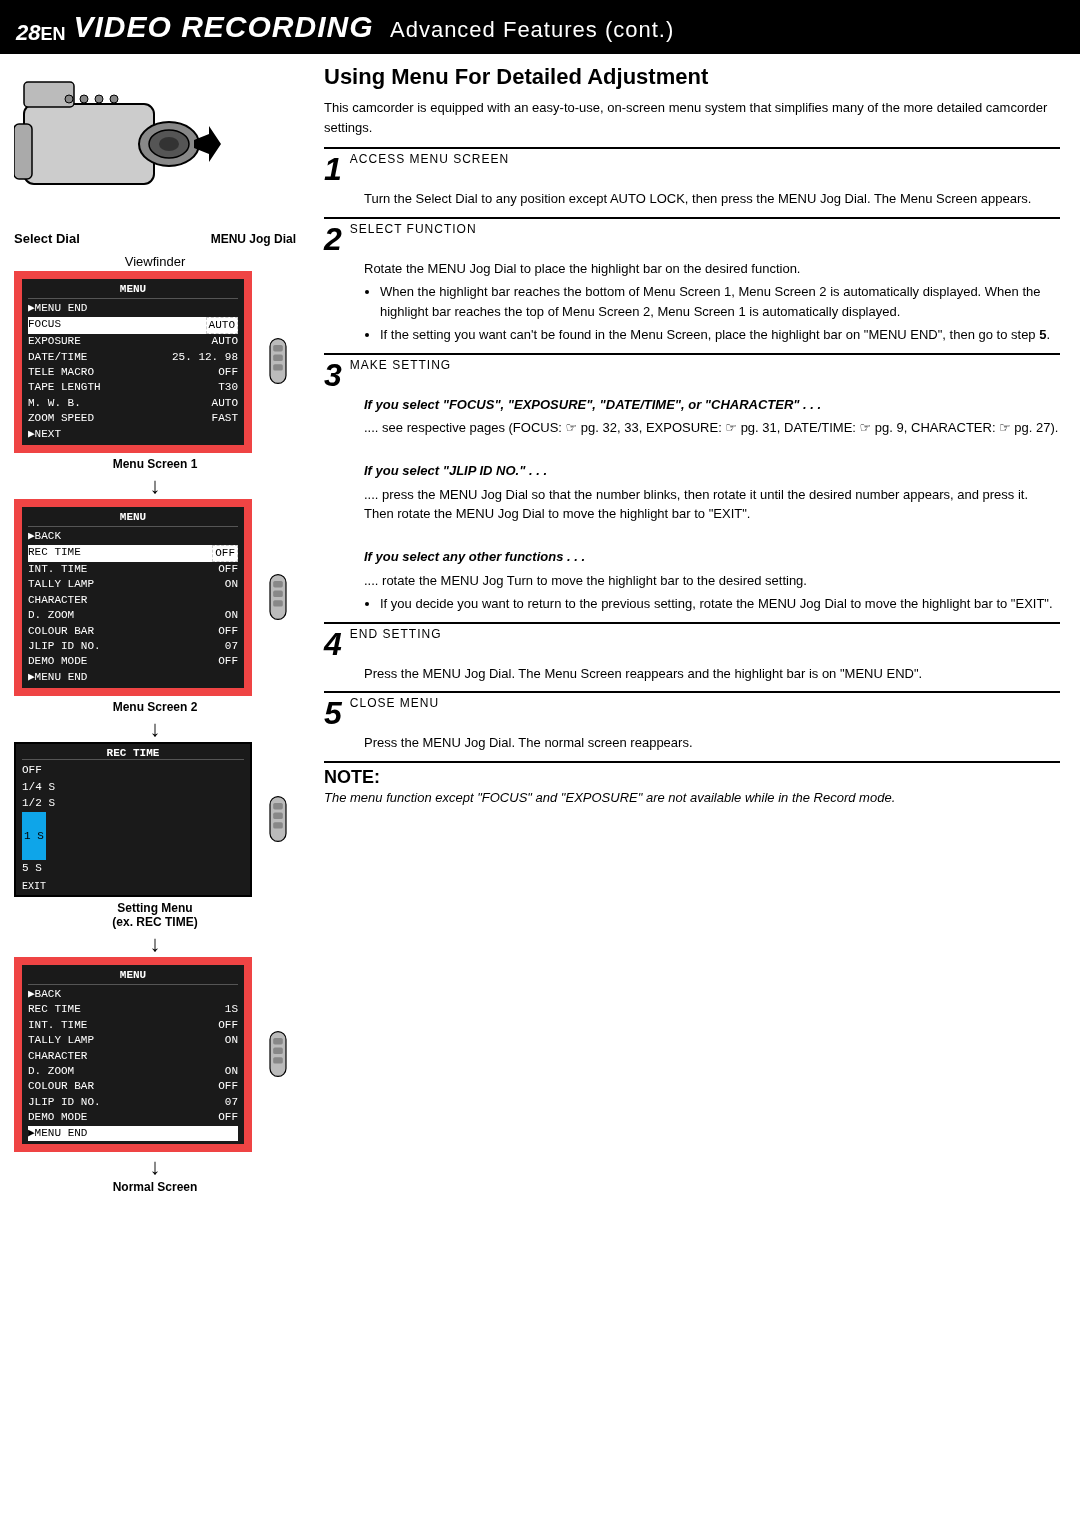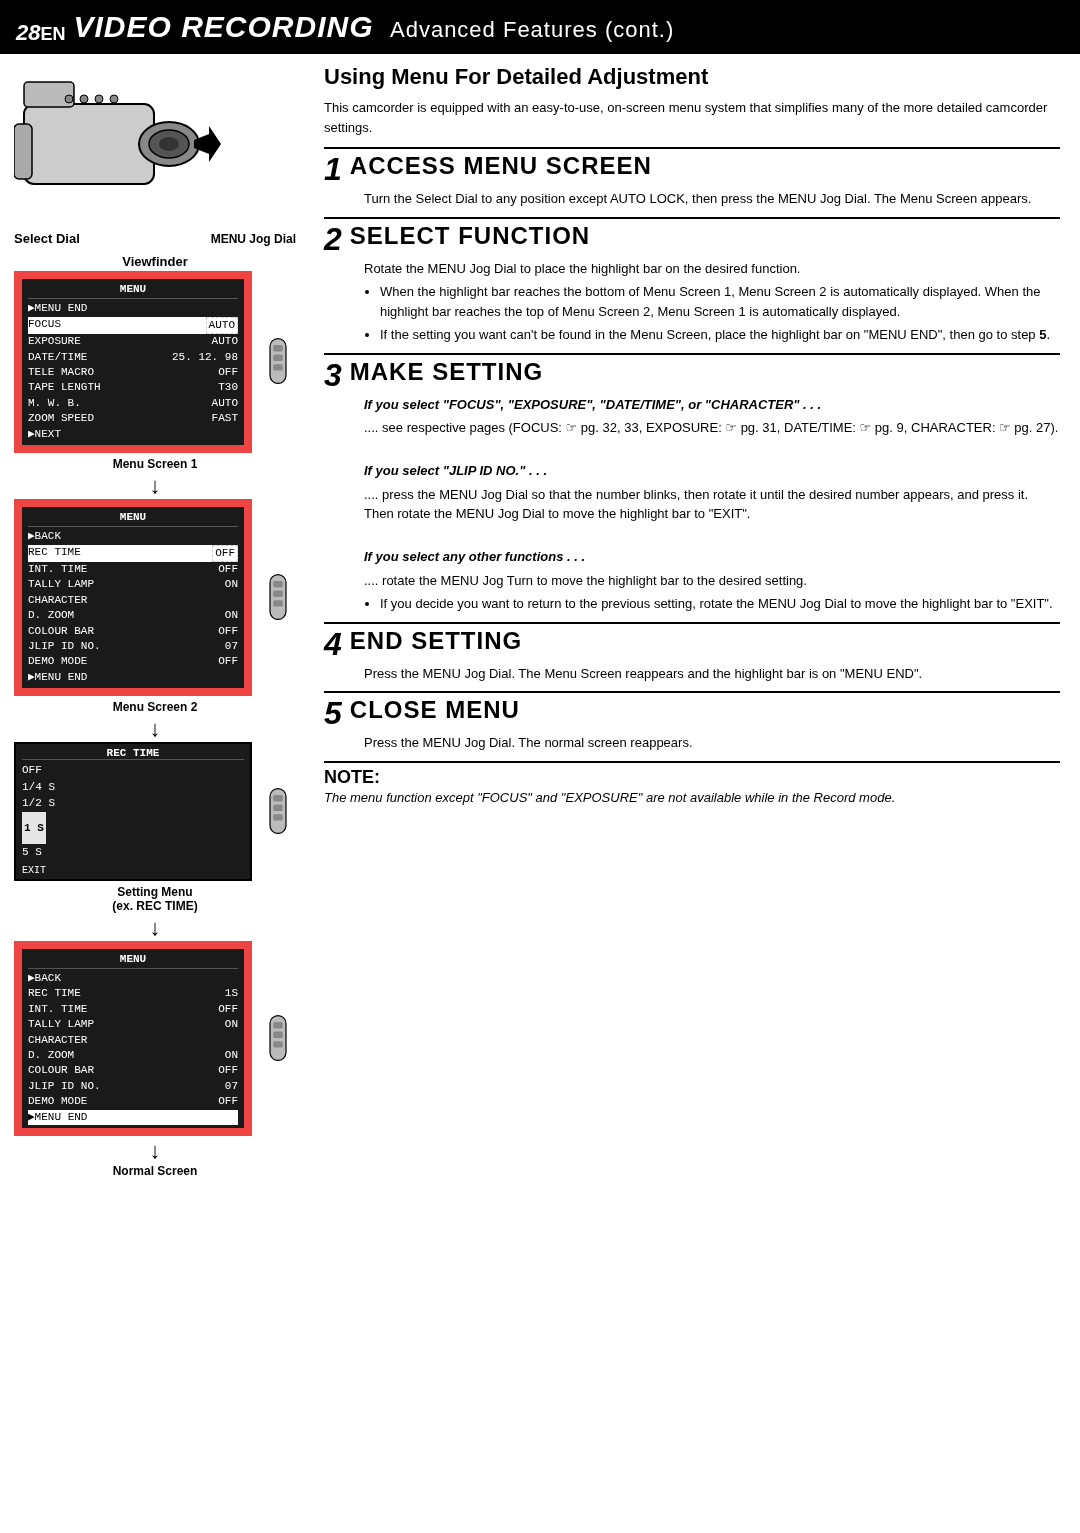--- a/index.html
+++ b/index.html
@@ -71,21 +71,21 @@
       display: flex;
       justify-content: space-between;
       width: 100%;
     }
     
     .viewfinder-section {
       margin-top: 8px;
     }
     .viewfinder-label {
       font-size: 13px;
-      font-weight: bold;
+      font-weight: normal;
       text-align: center;
       margin-bottom: 2px;
     }
     
     .menu-box {
       border: 8px solid #ef4444;
       background: #1a1a1a;
       color: #fff;
       font-family: 'Courier New', monospace;
       font-size: 11px;
@@ -188,22 +188,22 @@
       margin-bottom: 4px;
     }
     .step-number {
       font-size: 32px;
       font-weight: bold;
       font-style: italic;
       margin-right: 8px;
       line-height: 1;
     }
     .step-title {
-      font-size: 24px;
-      font-weight: bold;
+      font-size: 12px;
+      font-weight: normal;
       font-variant: small-caps;
       letter-spacing: 1px;
       line-height: 1.1;
     }
     .step-body {
       font-size: 13px;
       line-height: 1.5;
       margin-left: 40px;
     }
     .step-body ul {
@@ -409,21 +409,21 @@
       <div class="screen-label">Menu Screen 2</div>
       <div class="arrow-down">↓</div>
 
       <div class="screen-row">
         <div style="flex:1;">
           <div class="rec-time-box">
             <div class="box-title">REC TIME</div>
             <div class="opt-item">OFF</div>
             <div class="opt-item">1/4 S</div>
             <div class="opt-item">1/2 S</div>
-            <div class="opt-item highlighted" style="background:#e5e5e5;color:#000;display:inline-block;padding:8px 2px;font-weight:bold;">1 S</div>
+            <div class="opt-item highlighted" style="background:#0ea5e9;color:#000;display:inline-block;padding:16px 2px;">1 S</div>
             <div class="opt-item">5 S</div>
             <div class="exit-label">EXIT</div>
           </div>
         </div>
         <div class="jog-side">
           <svg viewBox="0 0 36 60" width="36" height="60">
             <rect x="8" y="2" width="20" height="56" rx="10" fill="#bbb" stroke="#000" stroke-width="1.5"></rect>
             <rect x="12" y="10" width="12" height="8" rx="2" fill="#888"></rect>
             <rect x="12" y="22" width="12" height="8" rx="2" fill="#888"></rect>
             <rect x="12" y="34" width="12" height="8" rx="2" fill="#888"></rect>

